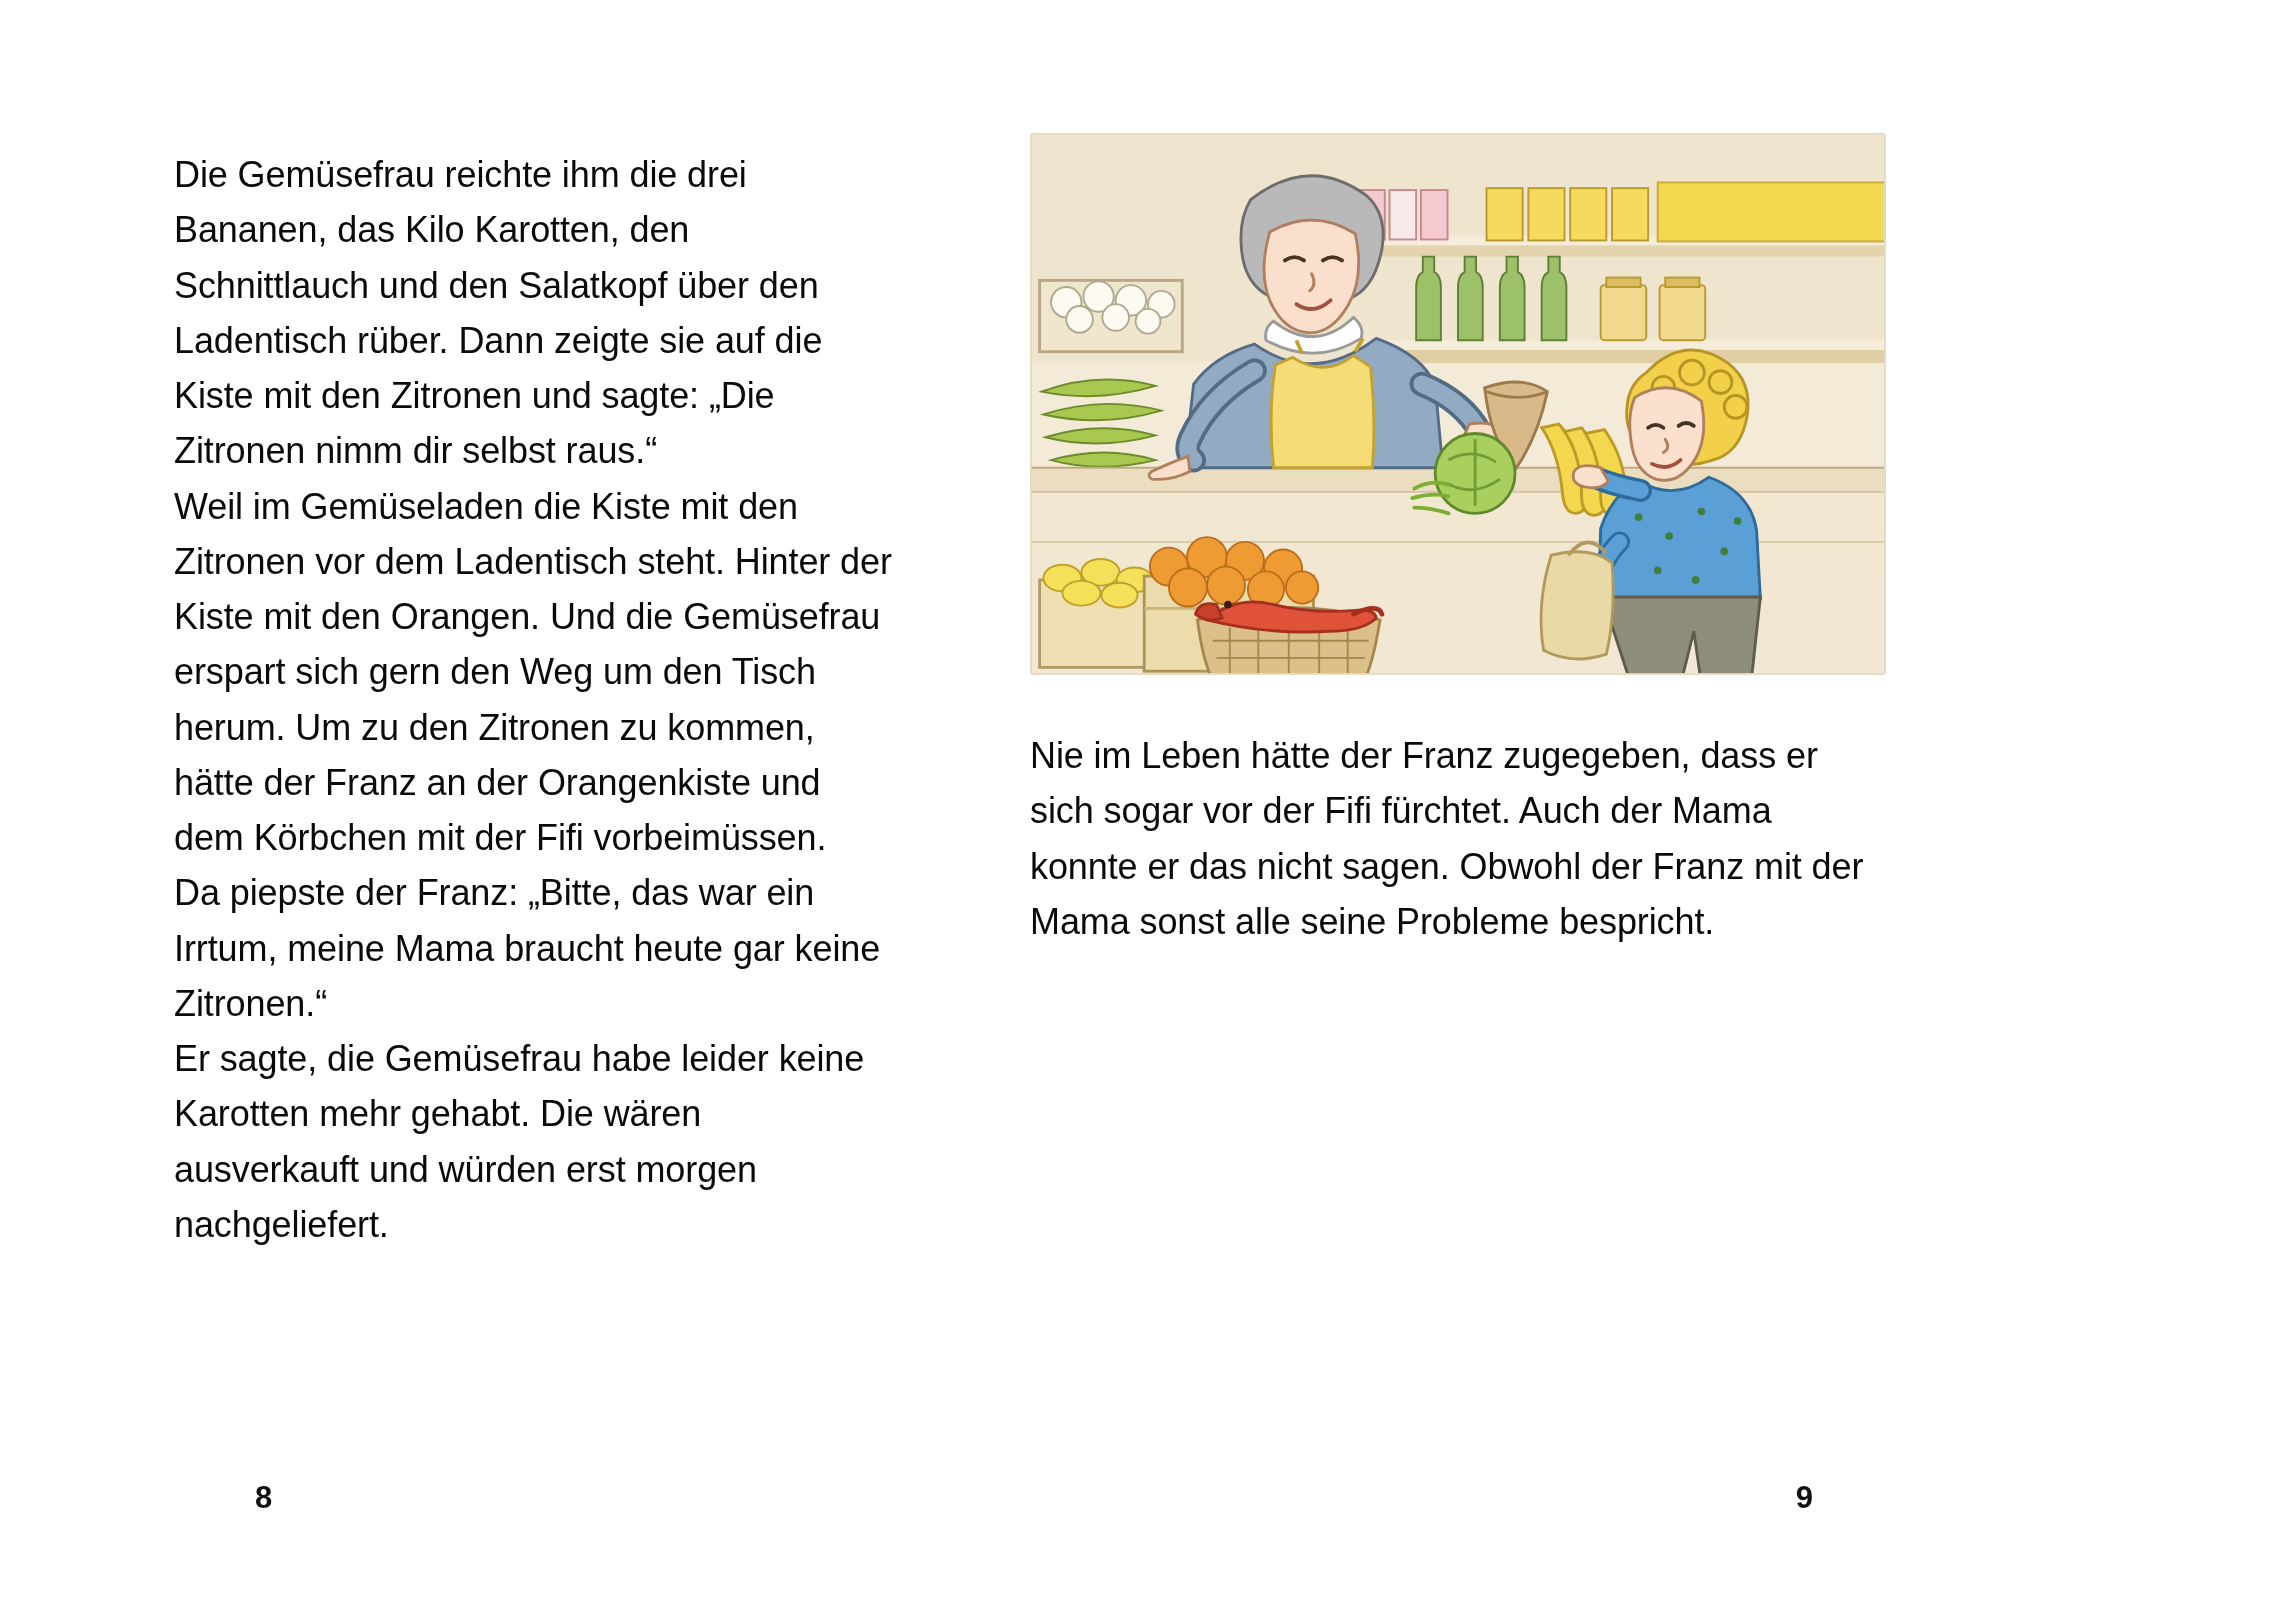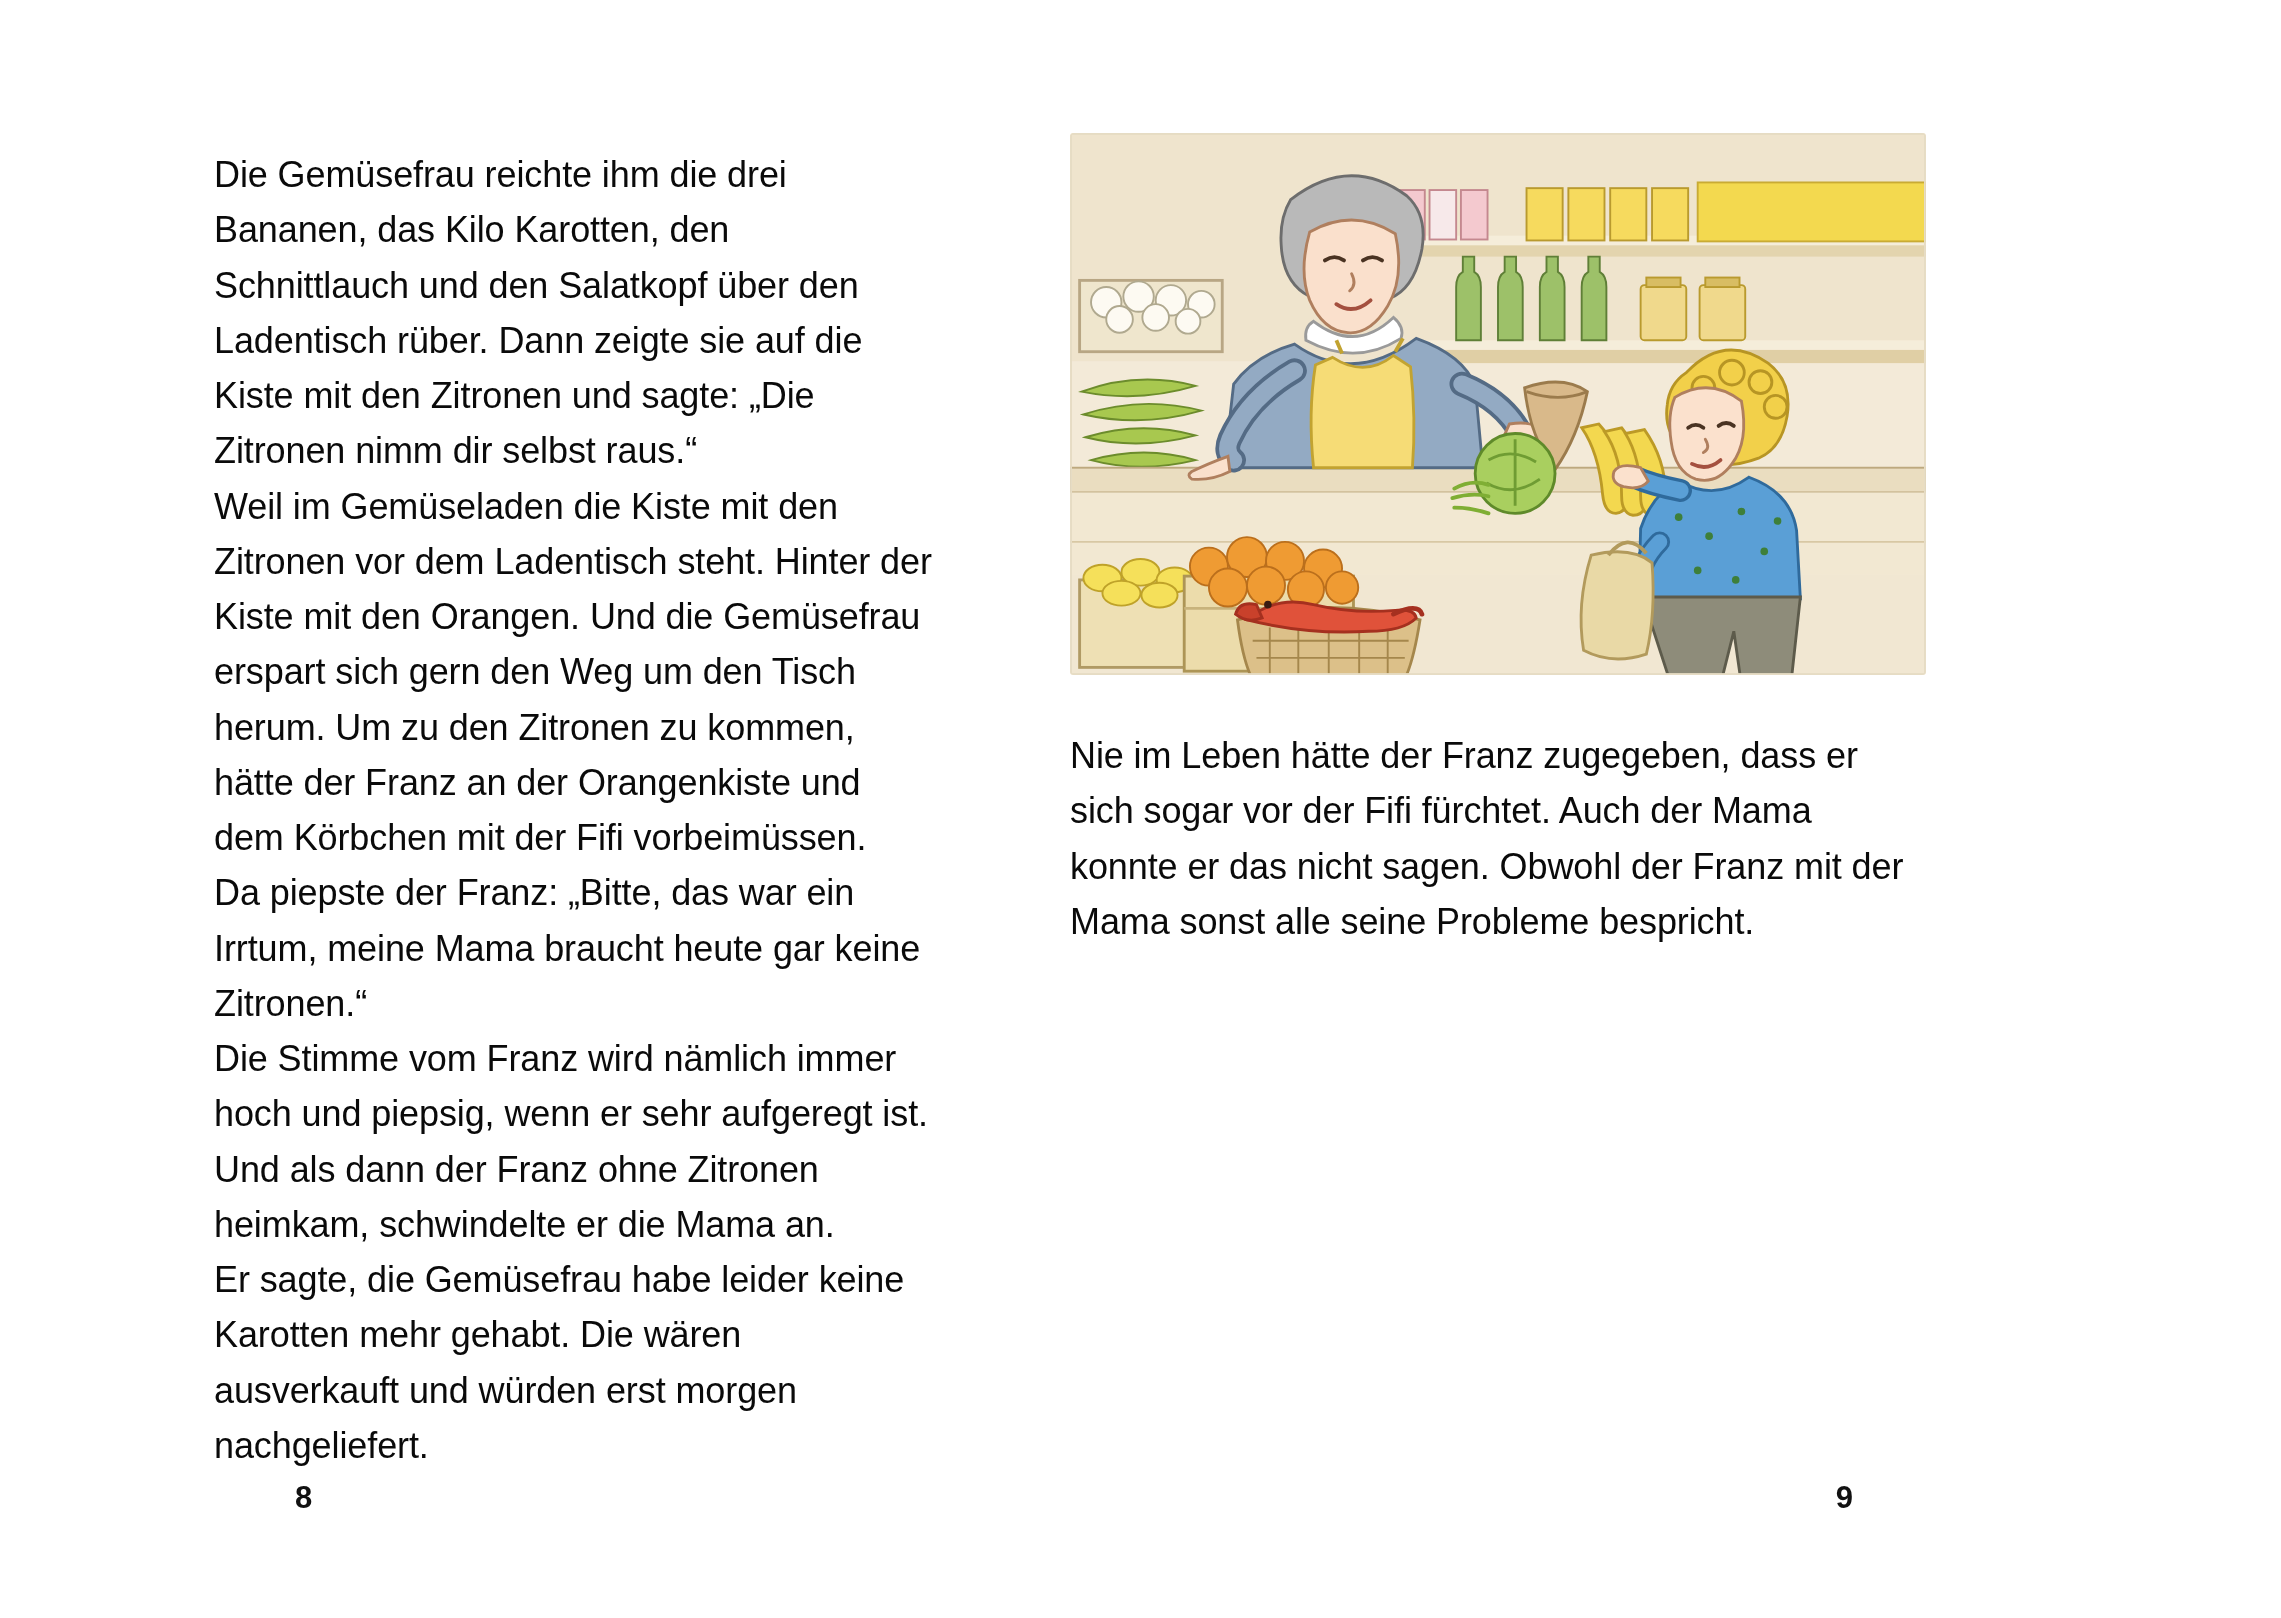--- a/index.html
+++ b/index.html
@@ -13,21 +13,20 @@
     font-family: "Liberation Sans", sans-serif;
     color: #000000;
     overflow: hidden;
   }
   .spread {
     position: relative;
     width: 1998px;
     height: 1619px;
     display: flex;
     box-sizing: border-box;
-    margin-left: 40px;
   }
   .page {
     position: relative;
     box-sizing: border-box;
     height: 100%;
   }
   .page-left {
     width: 1140px;
     padding: 147px 0 0 174px;
   }
@@ -81,21 +80,20 @@
 </head>
 <body>
 
 <div class="spread">
 
   <div class="page page-left">
     <div class="body-text">
       <p>Die Gemüsefrau reichte ihm die drei Bananen, das Kilo Karotten, den Schnittlauch und den Salatkopf über den Ladentisch rüber. Dann zeigte sie auf die Kiste mit den Zitronen und sagte: „Die Zitronen nimm dir selbst raus.“</p>
       <p>Weil im Gemüseladen die Kiste mit den Zitronen vor dem Ladentisch steht. Hinter der Kiste mit den Orangen. Und die Gemüsefrau erspart sich gern den Weg um den Tisch herum. Um zu den Zitronen zu kommen, hätte der Franz an der Orangenkiste und dem Körbchen mit der Fifi vorbeimüssen.</p>
       <p>Da piepste der Franz: „Bitte, das war ein Irrtum, meine Mama braucht heute gar keine Zitronen.“</p>
-      <p>Die Stimme vom Franz wird nämlich immer hoch und piepsig, wenn er sehr aufgeregt ist. Und als dann der Franz ohne Zitronen heimkam, schwindelte er die Mama an.</p>
       <p>Er sagte, die Gemüsefrau habe leider keine Karotten mehr gehabt. Die wären ausverkauft und würden erst morgen nachgeliefert.</p>
     </div>
     <div class="page-number">8</div>
   </div>
 
   <div class="page page-right">
 
     <div class="illustration">
       <svg class="illu-svg" viewBox="0 0 900 570" xmlns="http://www.w3.org/2000/svg">
         <defs>

